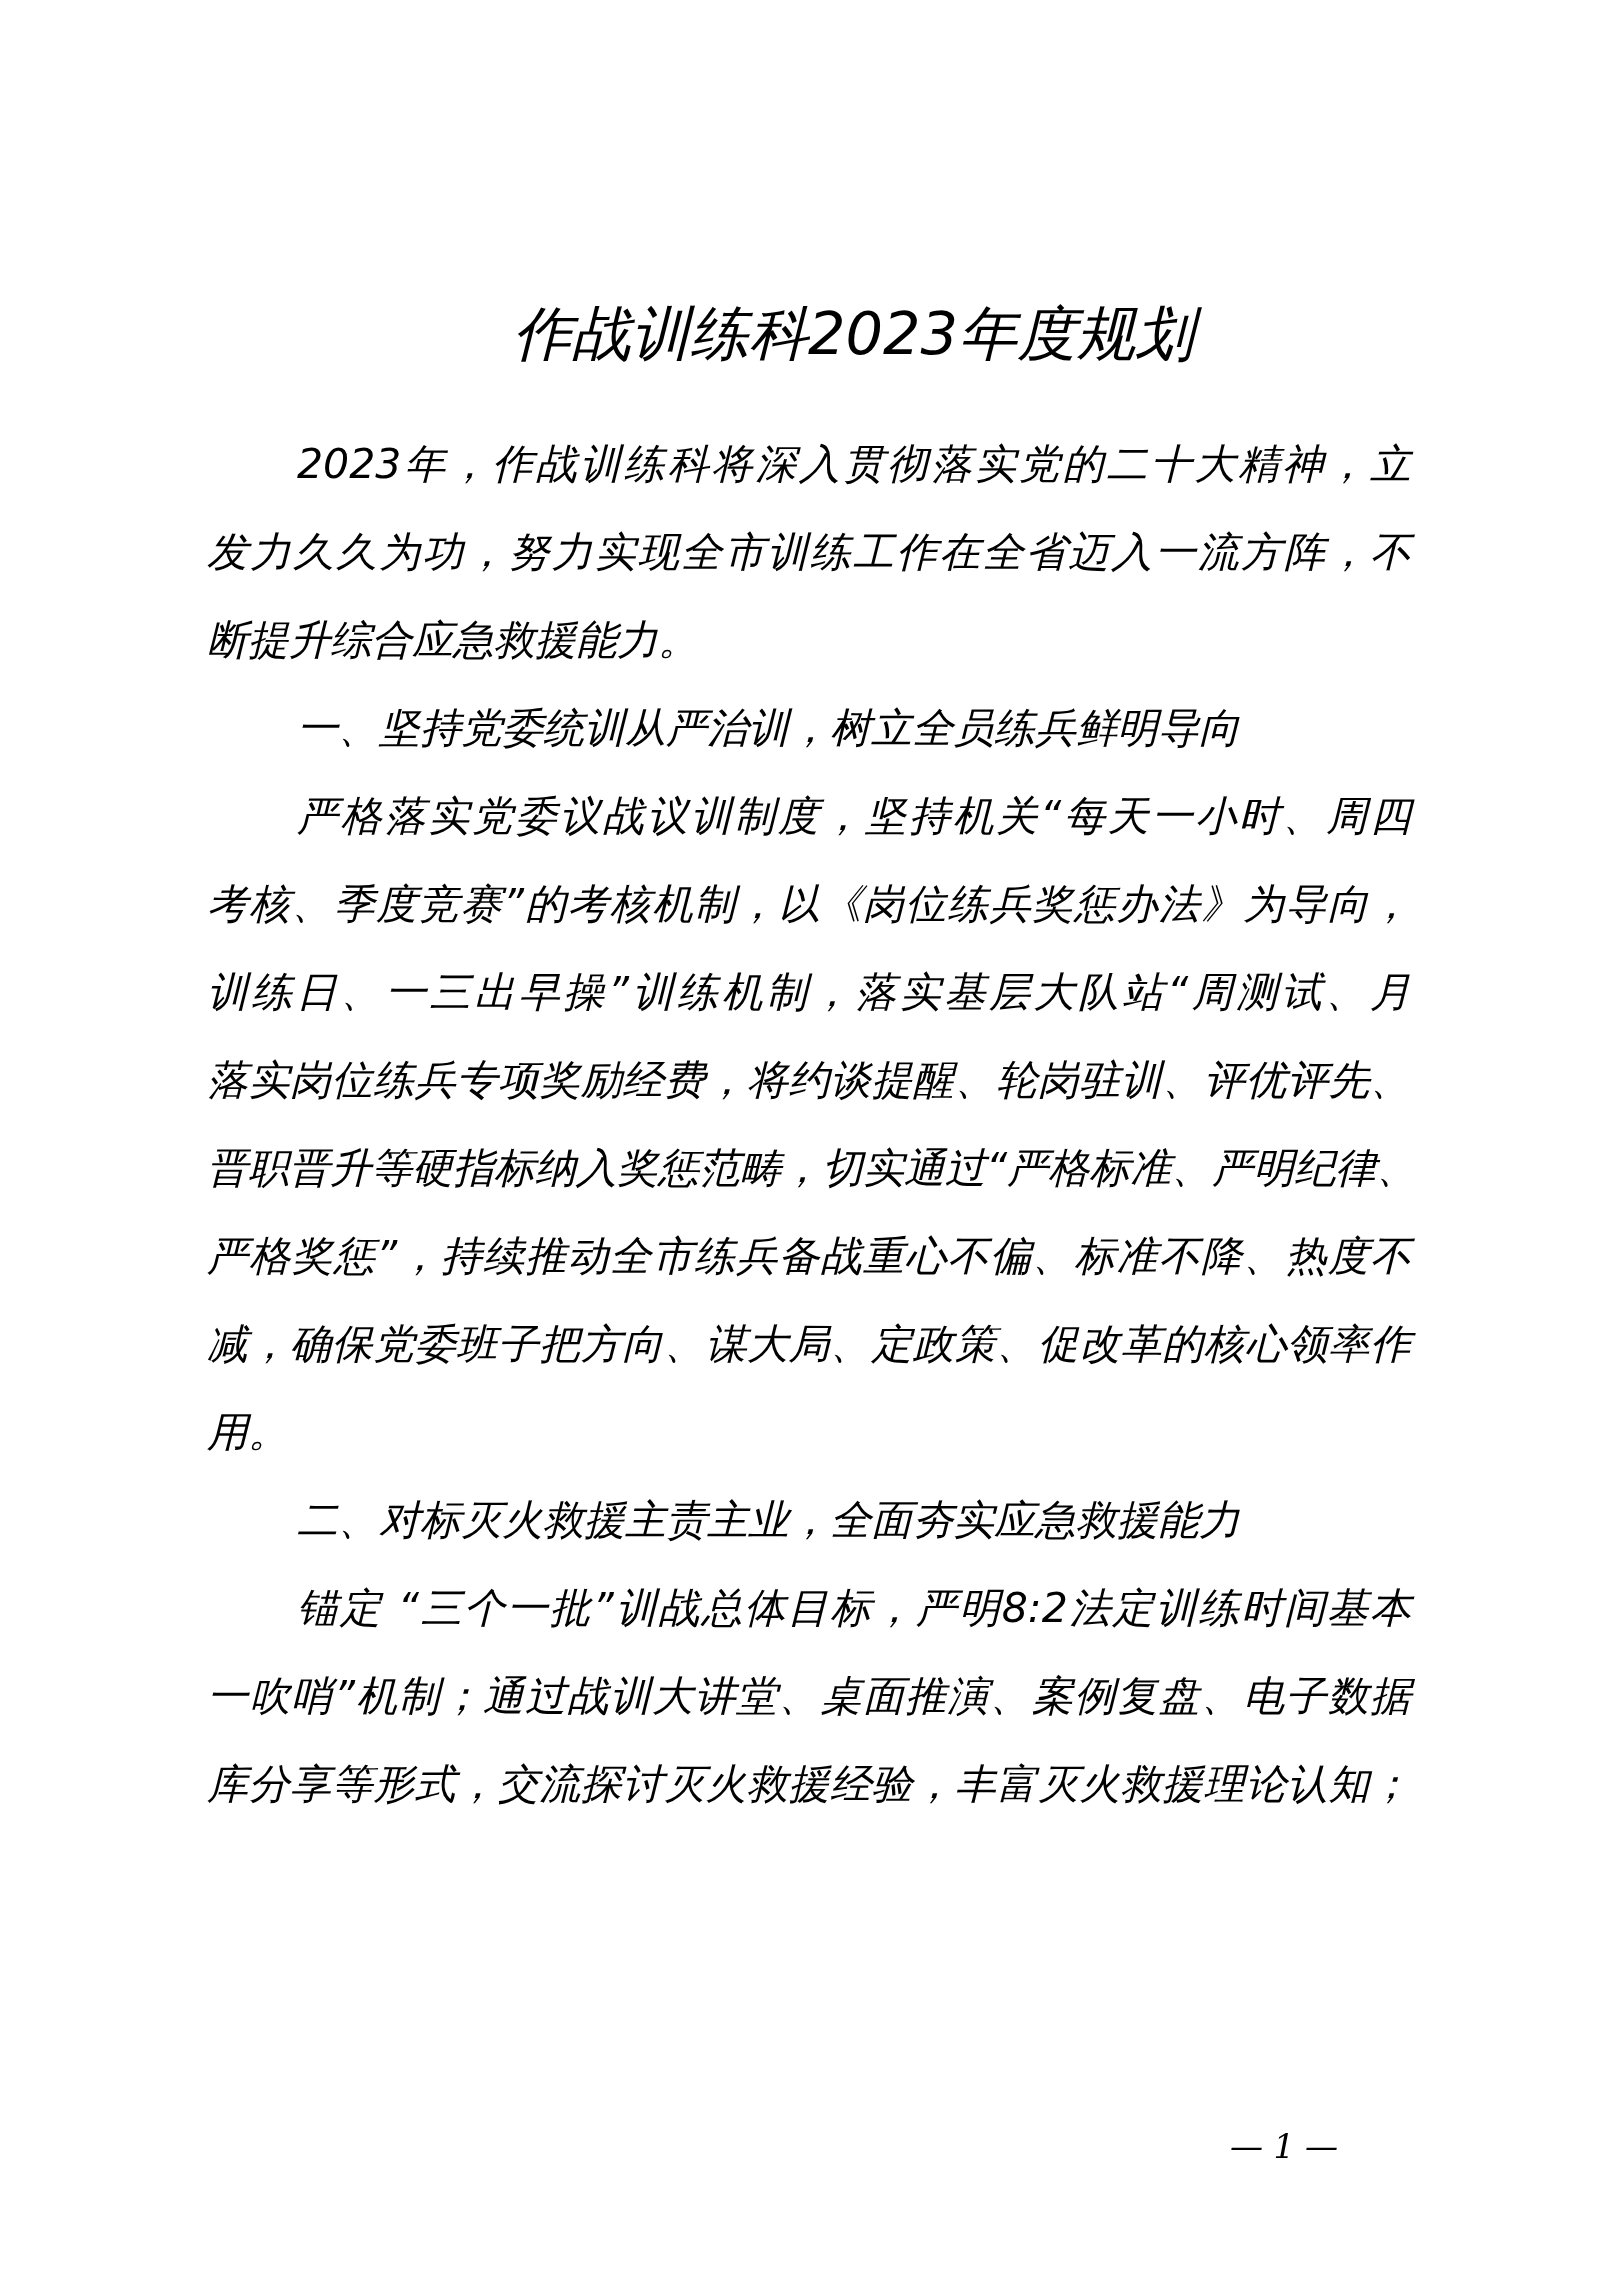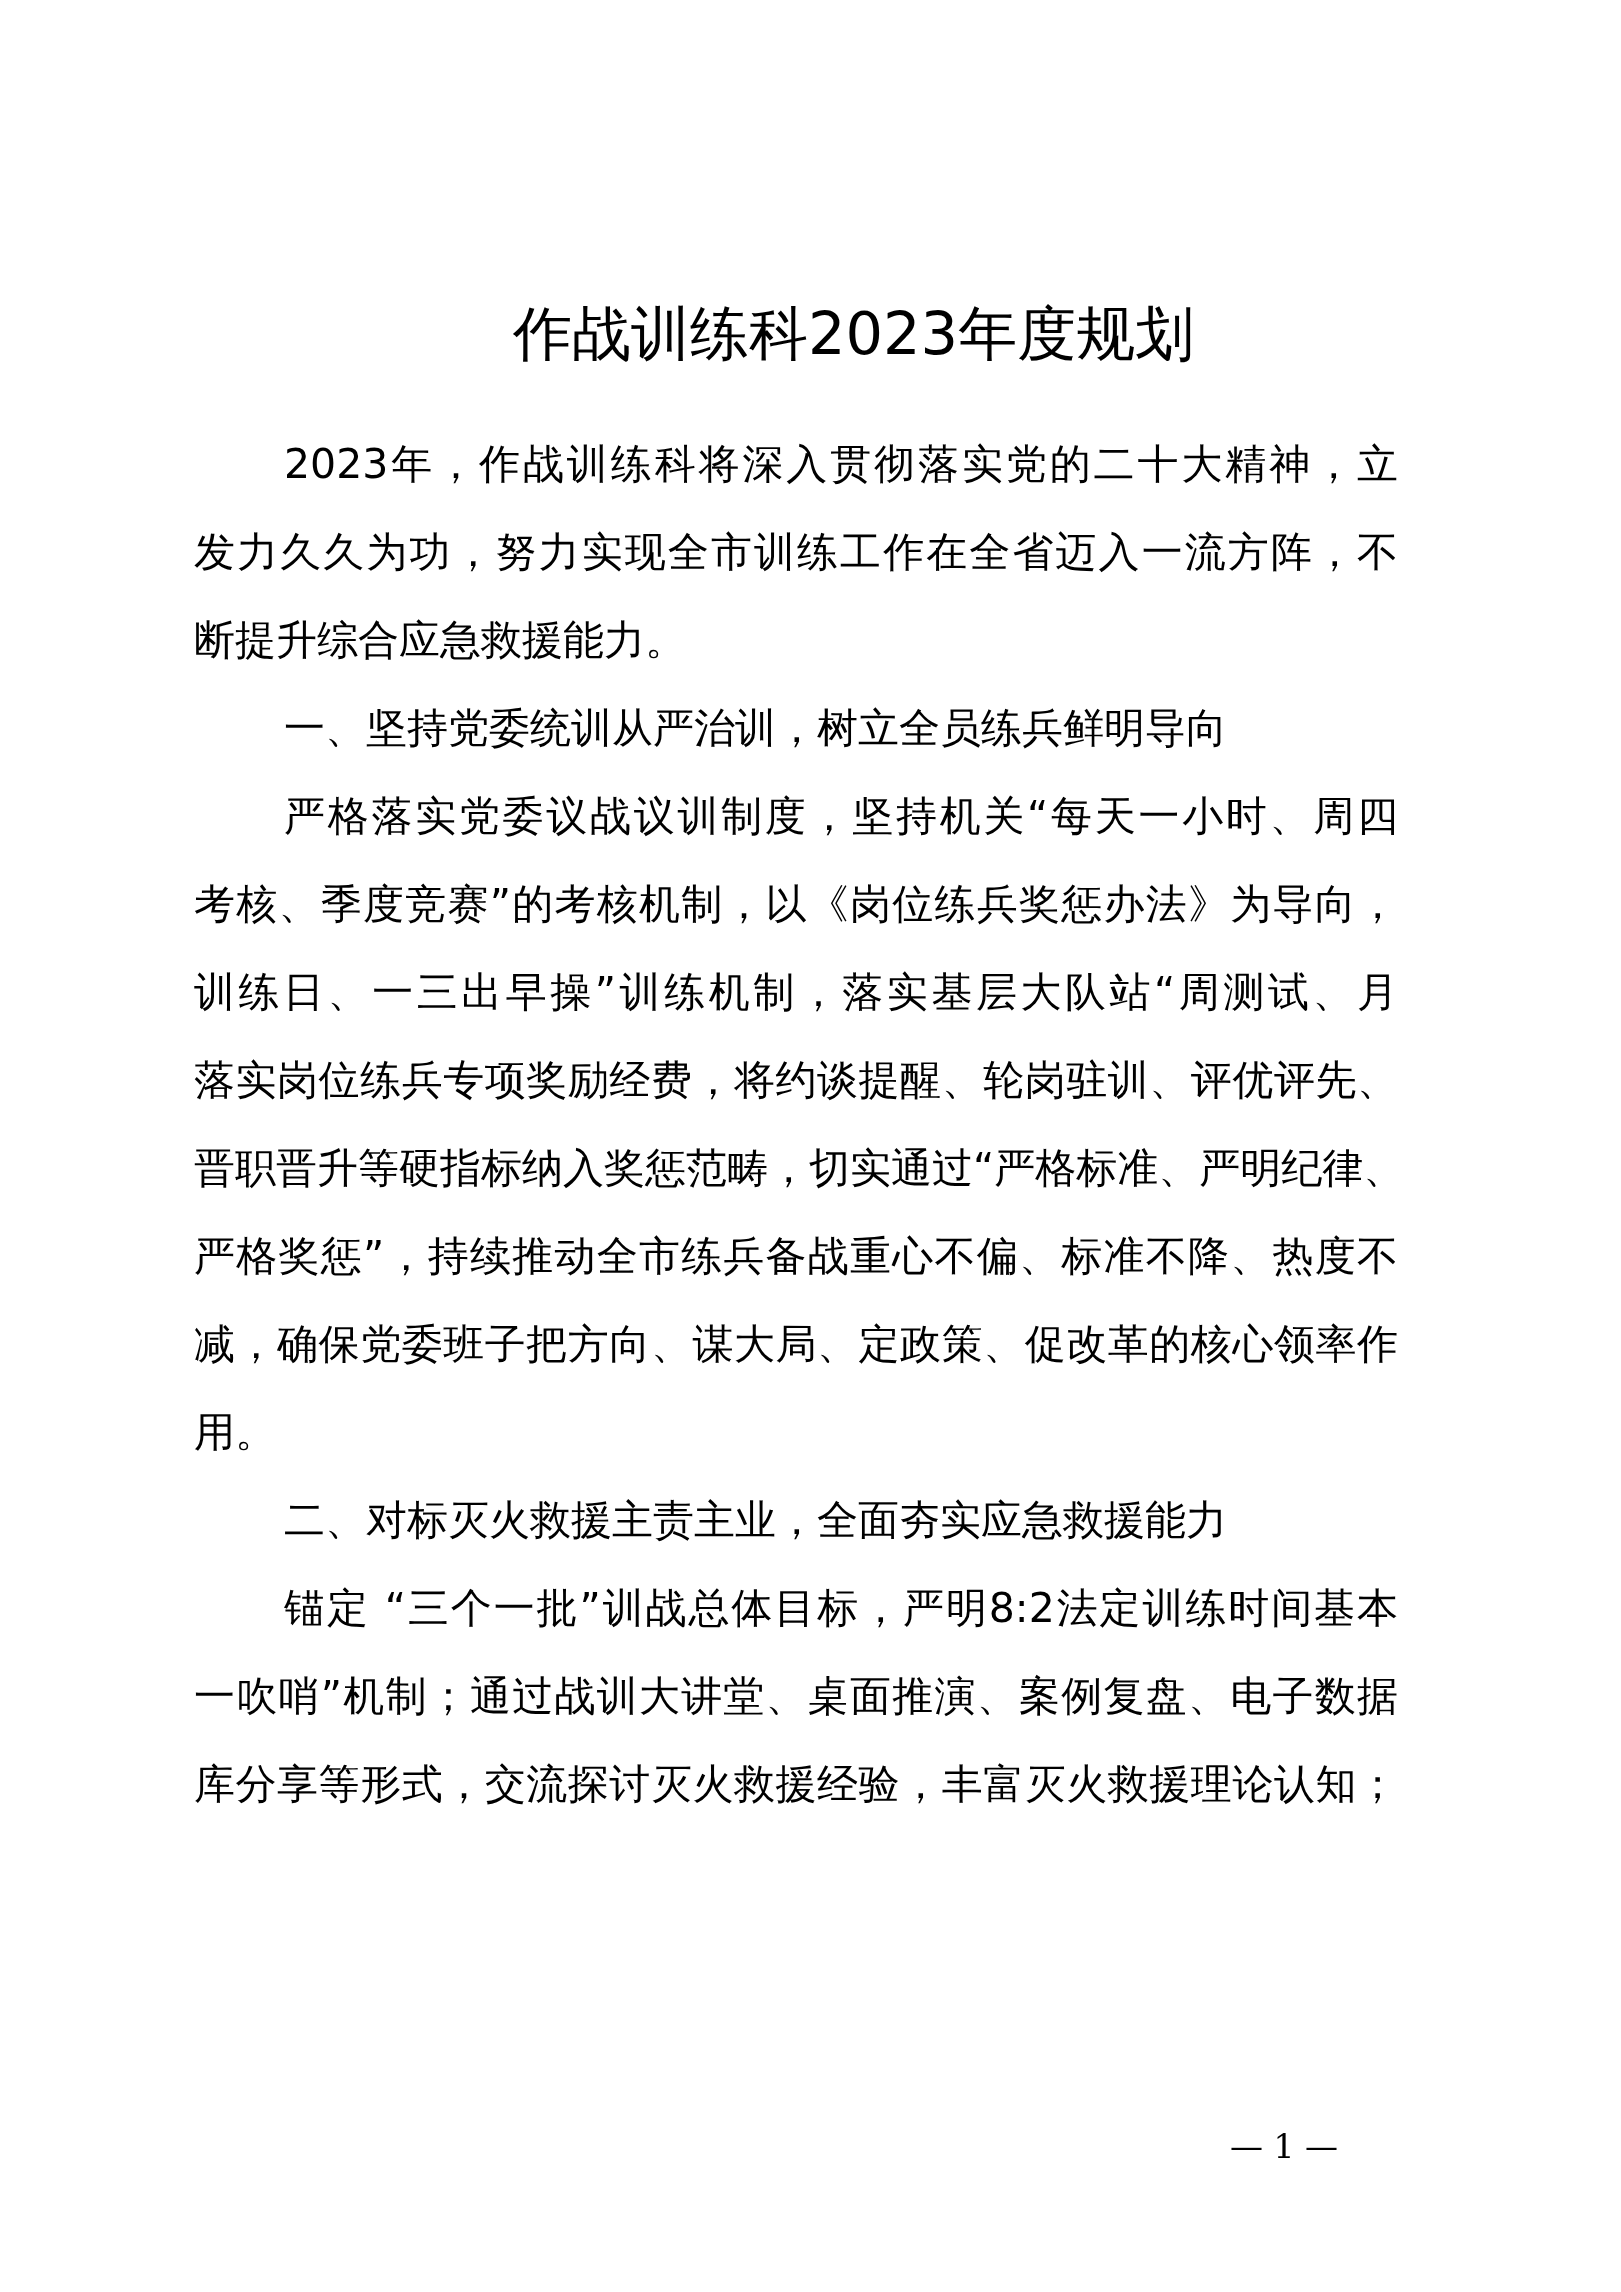--- a/index.html
+++ b/index.html
@@ -15,36 +15,37 @@
     color: #000000;
     font-family: "DejaVu Sans", "Liberation Sans", sans-serif;
   }
   .page {
     position: absolute;
     left: 0;
     top: 0;
     width: 1621px;
     height: 2231px;
     background: #ffffff;
+    font-style: italic;
   }
   .title {
     position: absolute;
     left: 513px;
     top: 290px;
     width: 725px;
     height: 88px;
     line-height: 88px;
     font-size: 59px;
     white-space: nowrap;
     text-align: left;
     letter-spacing: 0px;
   }
   .body {
     position: absolute;
-    left: 194px;
+    left: 207px;
     top: 420px;
     width: 1204px;
   }
   .line {
     display: block;
     height: 88px;
     line-height: 88px;
     font-size: 41px;
     white-space: nowrap;
     overflow: visible;

